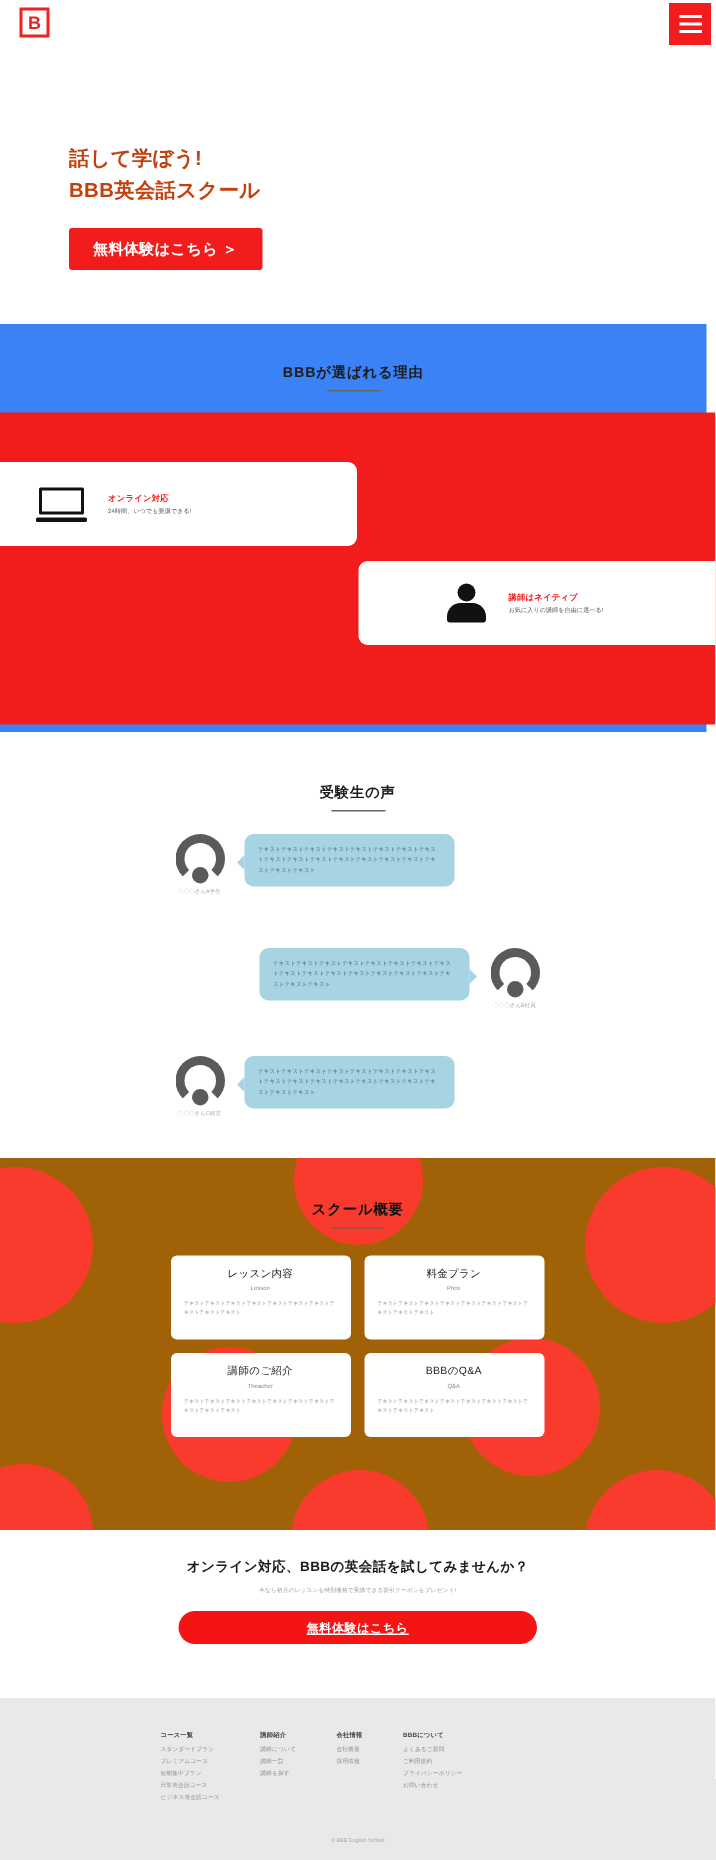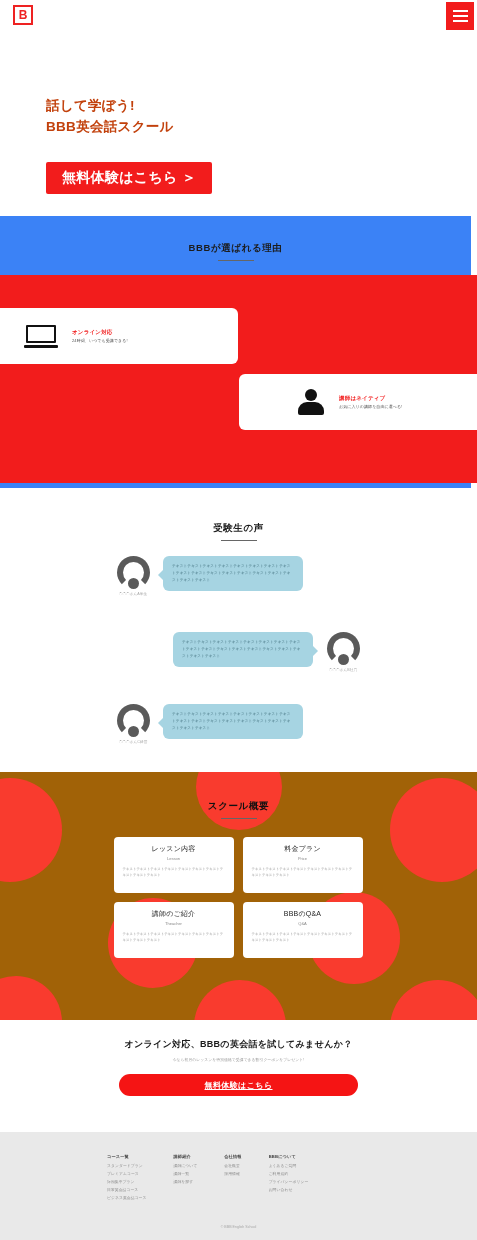--- a/index.html
+++ b/index.html
@@ -29,23 +29,23 @@
     display:flex; flex-direction:column; align-items:center; justify-content:center;
     gap:3px; cursor:pointer;
   }
   .hamburger span { display:block; width:15px; height:2px; background:#fff; }
 
   
   .hero { position:absolute; top:0; left:0; width:477px; height:232px; background:#fff; }
   .hero-inner { position:absolute; left:46px; top:96px; }
   .hero-title { font-size:13.5px; font-weight:bold; line-height:1.55; color:#c2410c; letter-spacing:.3px; }
   .hero-btn {
-    margin-top:24px; display:inline-block;
+    margin-top:14px; display:inline-block;
     background:#f21c1c; color:#fff; border:none;
-    font-size:14px; font-weight:bold;
+    font-size:10px; font-weight:bold;
     padding:7px 16px; border-radius:2px; cursor:pointer;
     letter-spacing:.3px;
   }
 
   
   .sec-head { text-align:center; }
   .sec-head .t { font-size:9.5px; font-weight:bold; letter-spacing:.6px; color:#1c1c1c; }
   .sec-head .rule { width:36px; height:1px; background:#666; margin:5px auto 0; }
 
   

